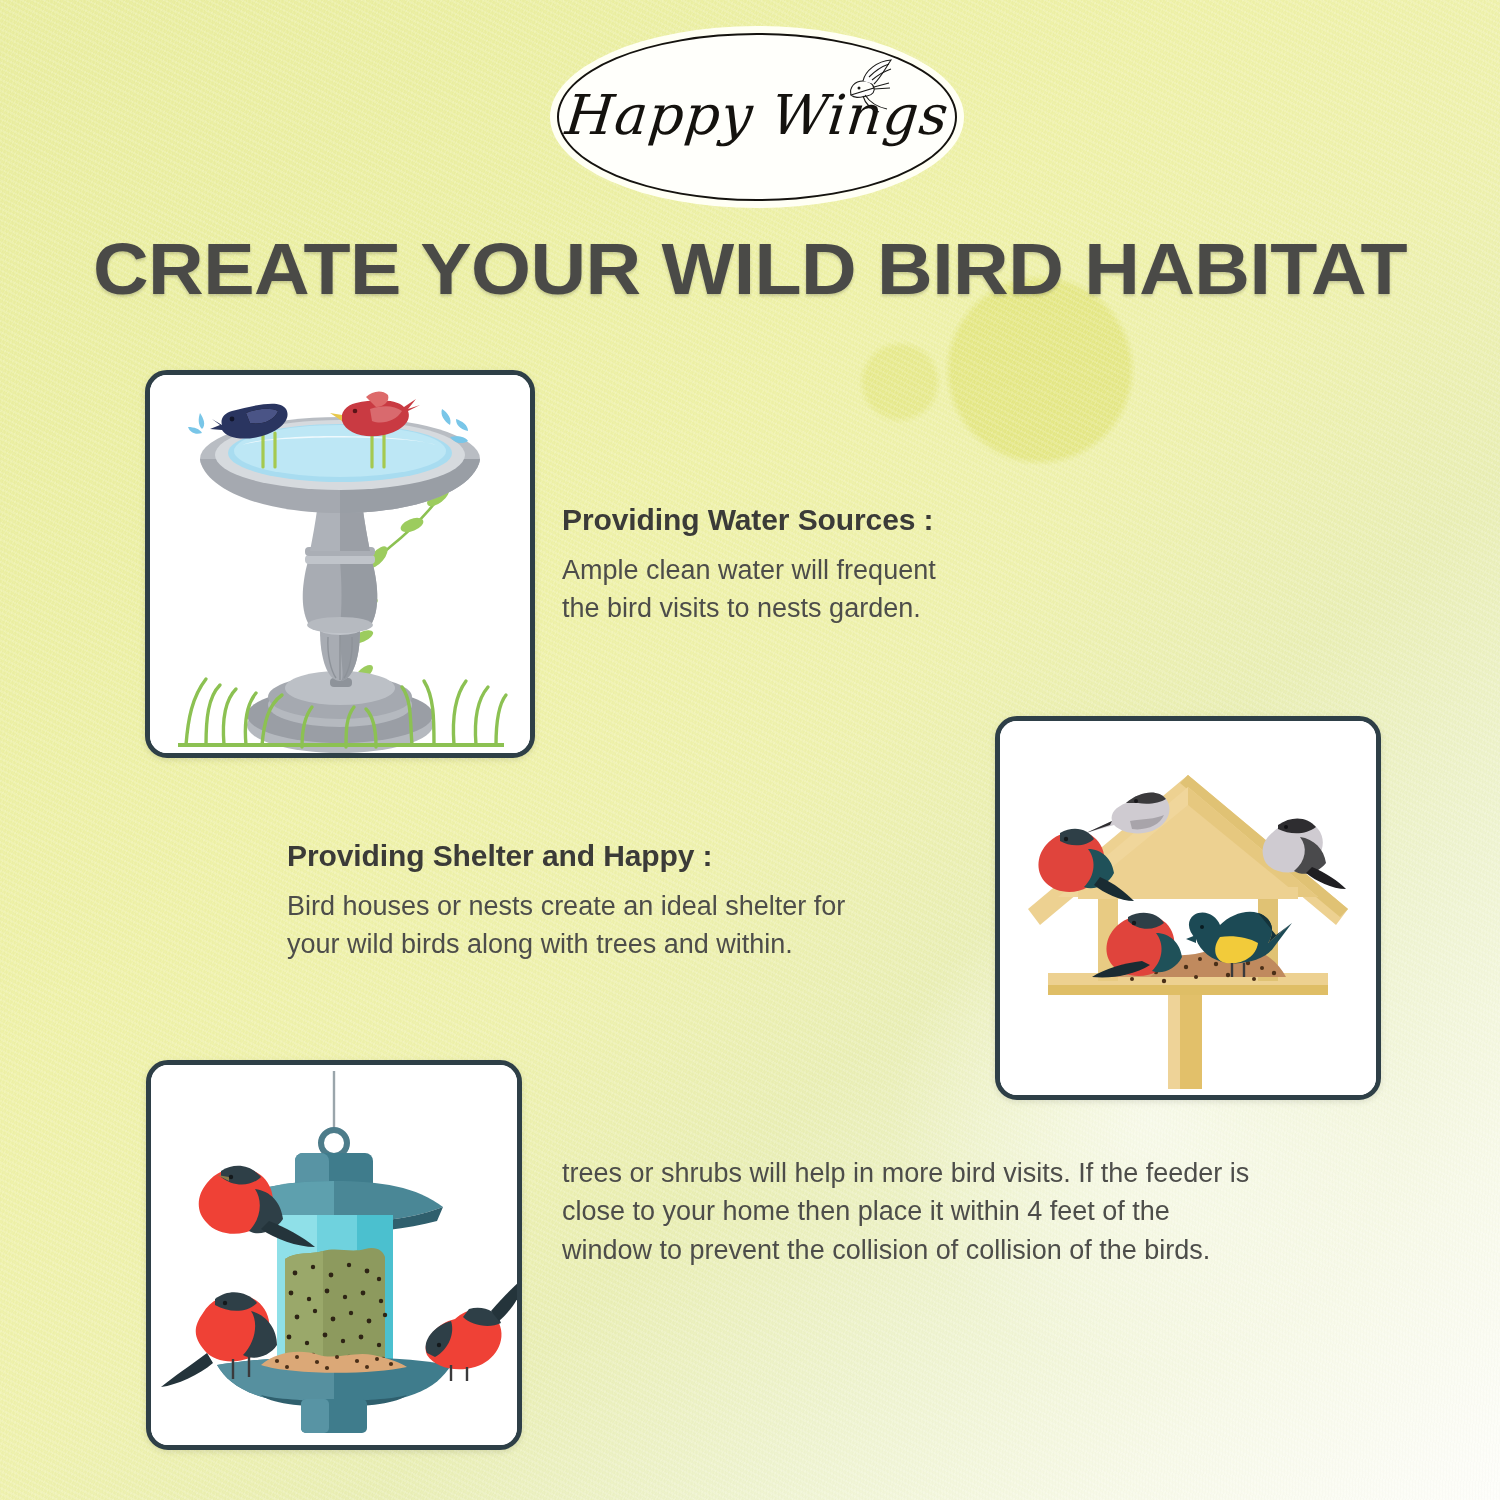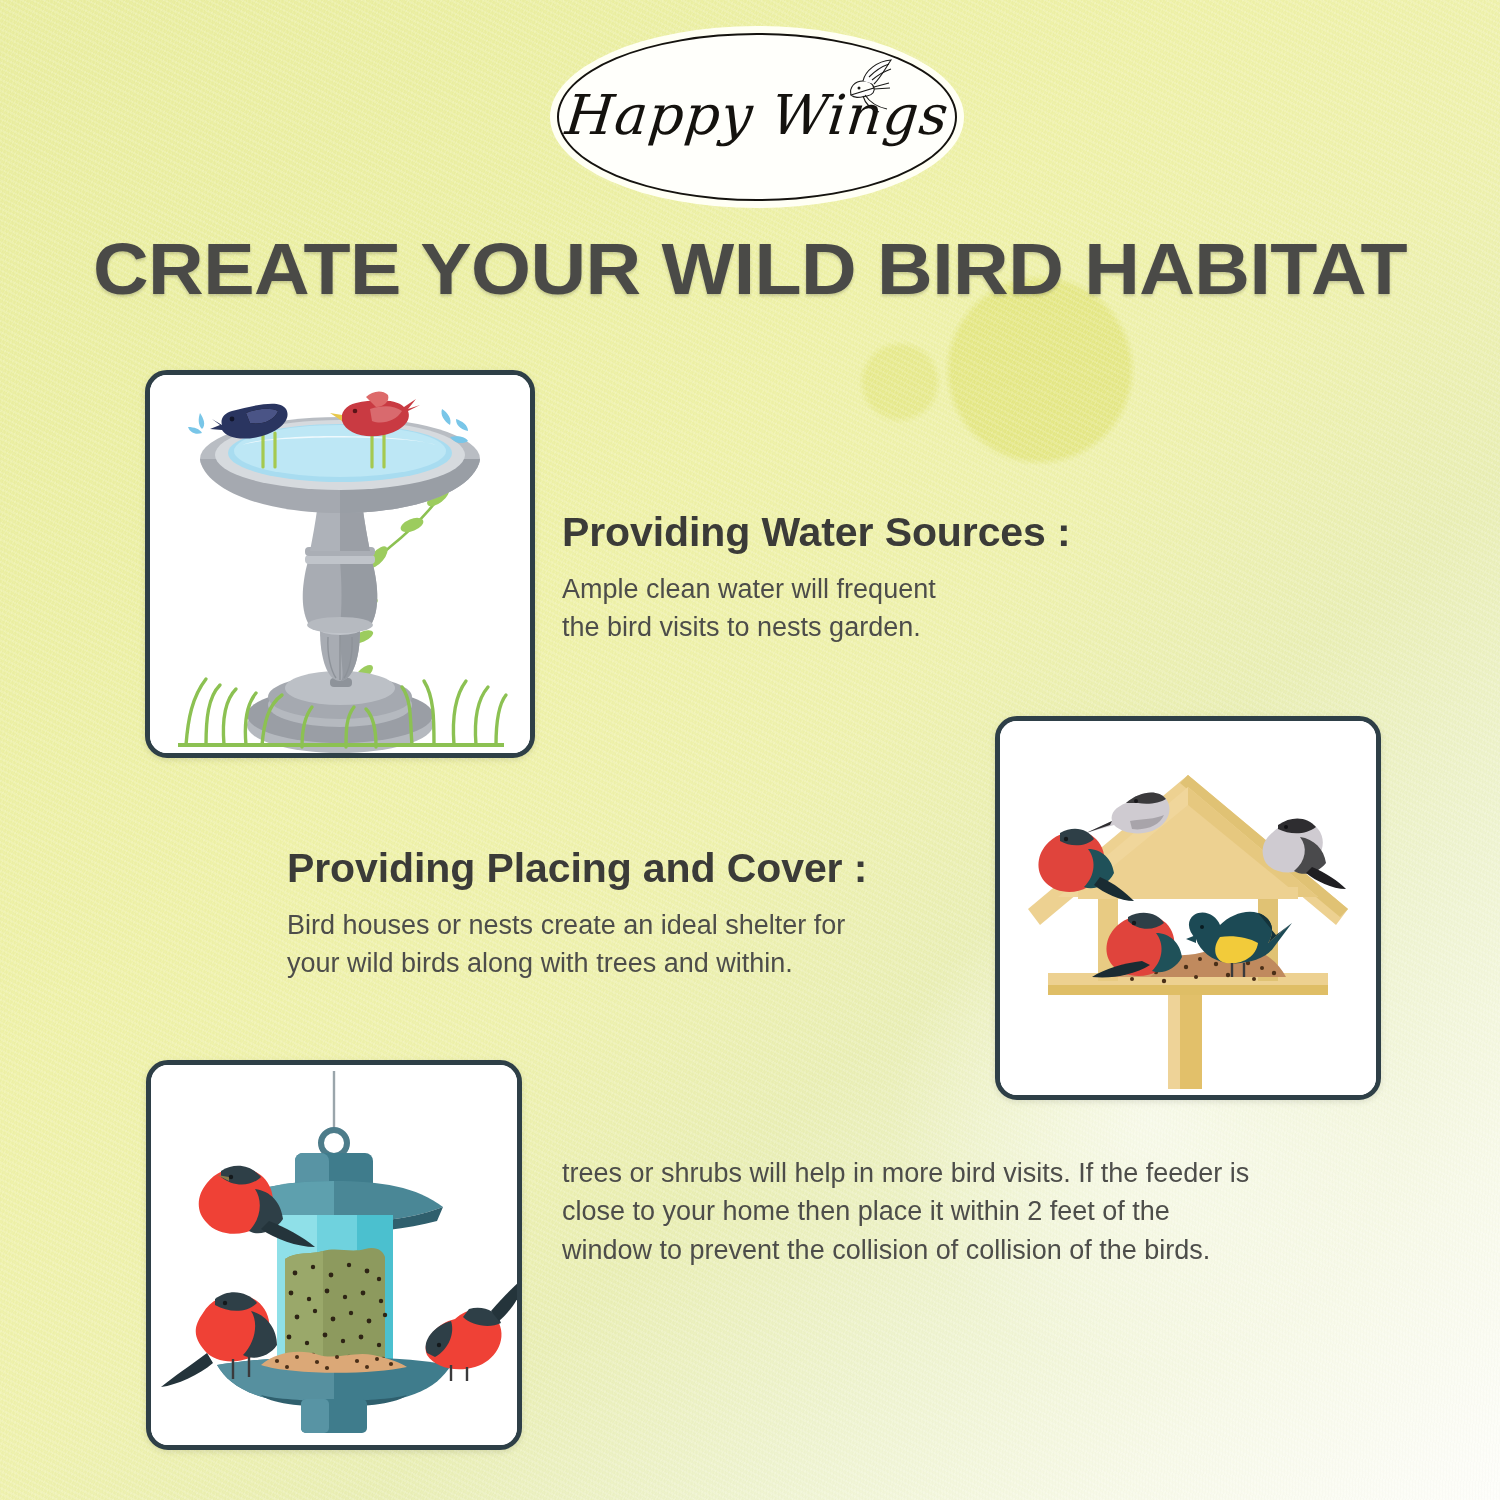--- a/index.html
+++ b/index.html
@@ -60,22 +60,22 @@
   }
   #card-water{left:145px;top:370px;width:380px;height:378px;}
   #card-shelter{left:995px;top:716px;width:376px;height:374px;}
   #card-food{left:146px;top:1060px;width:366px;height:380px;}
   .card svg{display:block;width:100%;height:100%;}
 
   
   .block{position:absolute;}
   .heading{
     font-family:"Liberation Sans", sans-serif;font-weight:bold;
-    font-size:41px;color:#3b3b38;letter-spacing:-.1px;
-    margin:15px 0 14px 0;white-space:nowrap;
+    font-size:30px;color:#3b3b38;letter-spacing:-.1px;
+    margin:9px 0 14px 0;white-space:nowrap;
   }
   .body-line{
     font-family:Liberation Sans, sans-serif;
     font-size:27px;color:#4d4d4a;line-height:1.42;
     white-space:nowrap;
   }
   #block-water{left:562px;top:494px;}
   #block-water .body-line{text-align:left;}
   #block-shelter{left:287px;top:830px;}
   #block-food{left:562px;top:1154px;}
@@ -412,24 +412,24 @@
     </svg>
   </div>
 
   <div class="block" id="block-water">
     <div class="heading">Providing Water Sources :</div>
     <div class="body-line">Ample clean water will frequent</div>
     <div class="body-line">the  bird visits to nests garden.</div>
   </div>
 
   <div class="block" id="block-shelter">
-    <div class="heading">Providing Placing and Cover :</div>
+    <div class="heading">Providing Shelter and Happy :</div>
     <div class="body-line">Bird houses or nests create an ideal shelter for</div>
     <div class="body-line">your  wild  birds  along  with  trees  and  within.</div>
   </div>
 
   <div class="block" id="block-food">
     <div class="body-line">trees or shrubs will help in more bird visits. If the feeder is</div>
-    <div class="body-line">close  to  your  home  then  place  it  within  2  feet  of  the</div>
+    <div class="body-line">close  to  your  home  then  place  it  within  4  feet  of  the</div>
     <div class="body-line">window to prevent the collision of collision of the birds.</div>
   </div>
 
 </div>
 
 </body></html>

